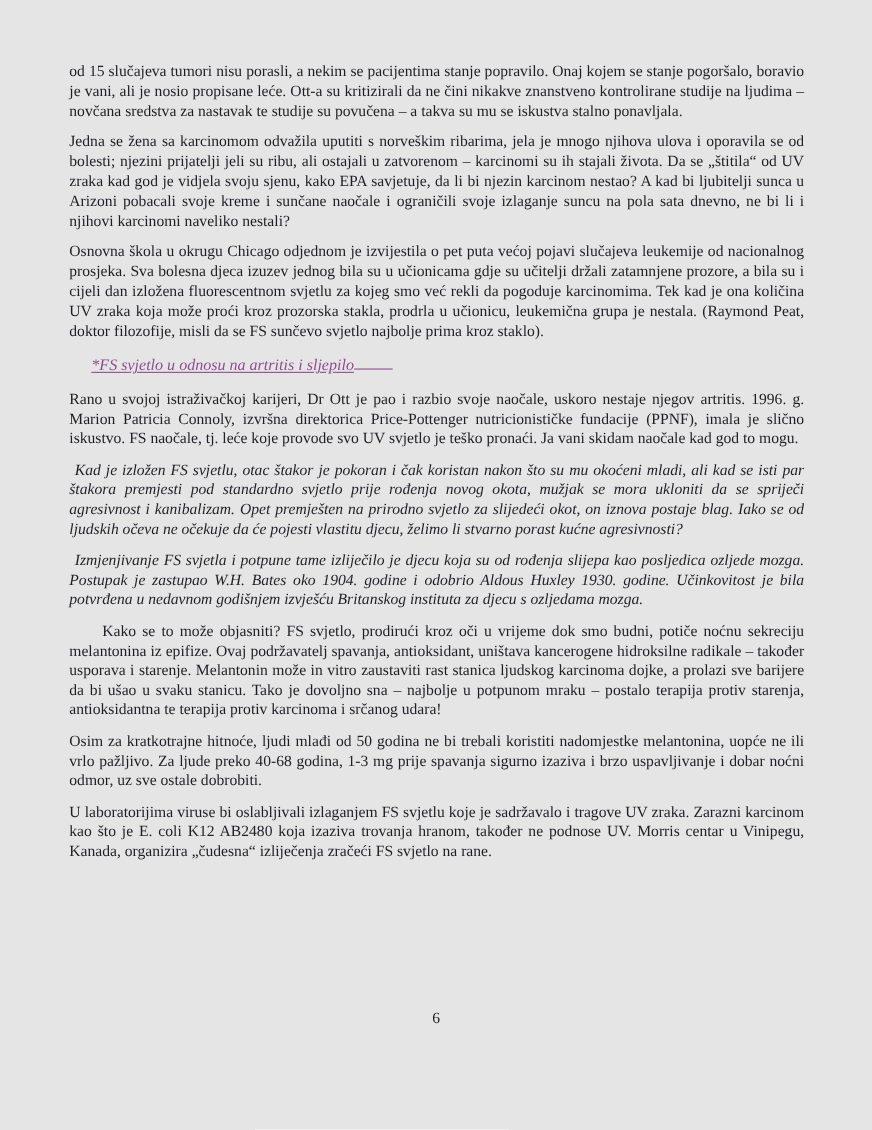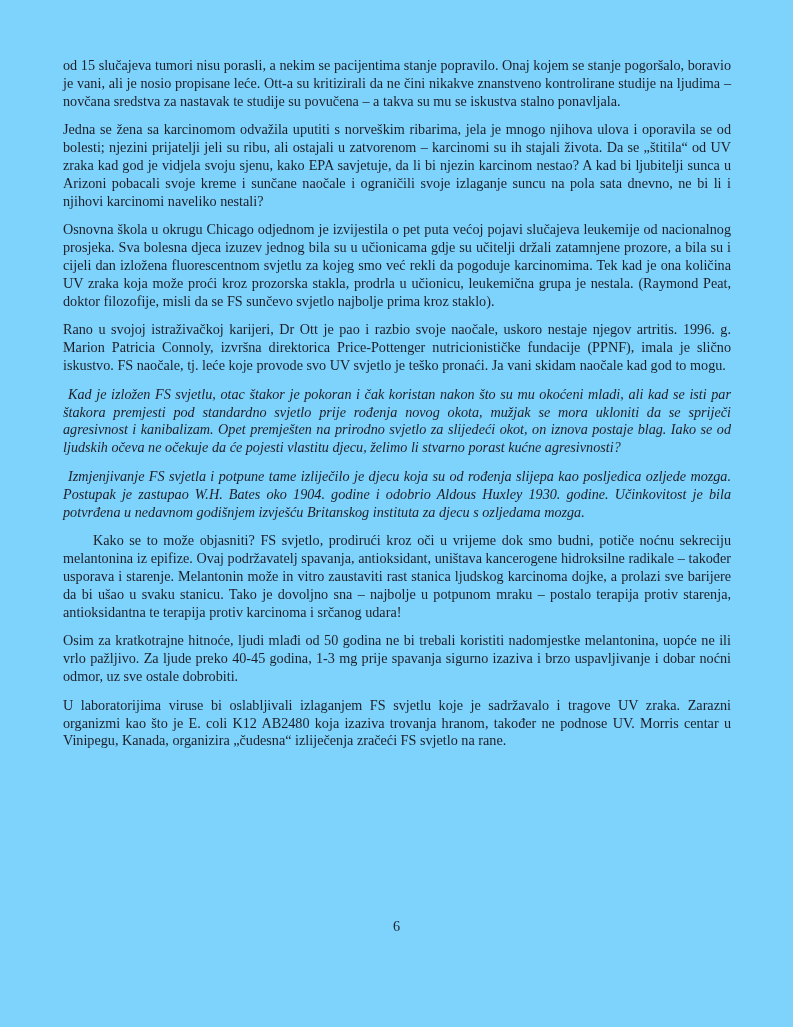--- a/index.html
+++ b/index.html
@@ -4,21 +4,21 @@
 <style>
   html, body {
     margin: 0;
     padding: 0;
     background: #ffffff;
   }
   .page {
     position: relative;
     width: 793px;
     height: 1027px;
-    background: #7dd3fc;
+    background: #e5e5e5;
     font-family: "Liberation Serif", "DejaVu Serif", serif;
     overflow: hidden;
   }
   .content {
     position: absolute;
     left: 63px;
     top: 57px;
     width: 668px;
     color: #1e1e28;
     font-size: 14.2px;
@@ -62,21 +62,22 @@
   }
 </style>
 </head>
 <body>
 
 <div class="page">
   <div class="content">
     <p>od 15 slučajeva tumori nisu porasli, a nekim se pacijentima stanje popravilo. Onaj kojem se stanje pogoršalo, boravio je vani, ali je nosio propisane leće. Ott-a su kritizirali da ne čini nikakve znanstveno kontrolirane studije na ljudima – novčana sredstva za nastavak te studije su povučena – a takva su mu se iskustva stalno ponavljala.</p>
     <p>Jedna se žena sa karcinomom odvažila uputiti s norveškim ribarima, jela je mnogo njihova ulova i oporavila se od bolesti; njezini prijatelji jeli su ribu, ali ostajali u zatvorenom – karcinomi su ih stajali života. Da se „štitila“ od UV zraka kad god je vidjela svoju sjenu, kako EPA savjetuje, da li bi njezin karcinom nestao? A kad bi ljubitelji sunca u Arizoni pobacali svoje kreme i sunčane naočale i ograničili svoje izlaganje suncu na pola sata dnevno, ne bi li i njihovi karcinomi naveliko nestali?</p>
     <p>Osnovna škola u okrugu Chicago odjednom je izvijestila o pet puta većoj pojavi slučajeva leukemije od nacionalnog prosjeka. Sva bolesna djeca izuzev jednog bila su u učionicama gdje su učitelji držali zatamnjene prozore, a bila su i cijeli dan izložena fluorescentnom svjetlu za kojeg smo već rekli da pogoduje karcinomima. Tek kad je ona količina UV zraka koja može proći kroz prozorska stakla, prodrla u učionicu, leukemična grupa je nestala. (Raymond Peat, doktor filozofije, misli da se FS sunčevo svjetlo najbolje prima kroz staklo).</p>
+    <h2 class="heading"><span class="heading-text">*FS svjetlo u odnosu na artritis i sljepilo</span><span class="heading-tail"></span></h2>
     <p>Rano u svojoj istraživačkoj karijeri, Dr Ott je pao i razbio svoje naočale, uskoro nestaje njegov artritis. 1996. g. Marion Patricia Connoly, izvršna direktorica Price-Pottenger nutricionističke fundacije (PPNF), imala je slično iskustvo. FS naočale, tj. leće koje provode svo UV svjetlo je teško pronaći. Ja vani skidam naočale kad god to mogu.</p>
     <p class="indent-sm">Kad je izložen FS svjetlu, otac štakor je pokoran i čak koristan nakon što su mu okoćeni mladi, ali kad se isti par štakora premjesti pod standardno svjetlo prije rođenja novog okota, mužjak se mora ukloniti da se spriječi agresivnost i kanibalizam. Opet premješten na prirodno svjetlo za slijedeći okot, on iznova postaje blag. Iako se od ljudskih očeva ne očekuje da će pojesti vlastitu djecu, želimo li stvarno porast kućne agresivnosti?</p>
     <p class="indent-sm">Izmjenjivanje FS svjetla i potpune tame izliječilo je djecu koja su od rođenja slijepa kao posljedica ozljede mozga. Postupak je zastupao W.H. Bates oko 1904. godine i odobrio Aldous Huxley 1930. godine. Učinkovitost je bila potvrđena u nedavnom godišnjem izvješću Britanskog instituta za djecu s ozljedama mozga.</p>
     <p class="indent-lg">Kako se to može objasniti? FS svjetlo, prodirući kroz oči u vrijeme dok smo budni, potiče noćnu sekreciju melantonina iz epifize. Ovaj podržavatelj spavanja, antioksidant, uništava kancerogene hidroksilne radikale – također usporava i starenje. Melantonin može in vitro zaustaviti rast stanica ljudskog karcinoma dojke, a prolazi sve barijere da bi ušao u svaku stanicu. Tako je dovoljno sna – najbolje u potpunom mraku – postalo terapija protiv starenja, antioksidantna te terapija protiv karcinoma i srčanog udara!</p>
-    <p>Osim za kratkotrajne hitnoće, ljudi mlađi od 50 godina ne bi trebali koristiti nadomjestke melantonina, uopće ne ili vrlo pažljivo. Za ljude preko 40-45 godina, 1-3 mg prije spavanja sigurno izaziva i brzo uspavljivanje i dobar noćni odmor, uz sve ostale dobrobiti.</p>
-    <p>U laboratorijima viruse bi oslabljivali izlaganjem FS svjetlu koje je sadržavalo i tragove UV zraka. Zarazni organizmi kao što je E. coli K12 AB2480 koja izaziva trovanja hranom, također ne podnose UV. Morris centar u Vinipegu, Kanada, organizira „čudesna“ izliječenja zračeći FS svjetlo na rane.</p>
+    <p>Osim za kratkotrajne hitnoće, ljudi mlađi od 50 godina ne bi trebali koristiti nadomjestke melantonina, uopće ne ili vrlo pažljivo. Za ljude preko 40-68 godina, 1-3 mg prije spavanja sigurno izaziva i brzo uspavljivanje i dobar noćni odmor, uz sve ostale dobrobiti.</p>
+    <p>U laboratorijima viruse bi oslabljivali izlaganjem FS svjetlu koje je sadržavalo i tragove UV zraka. Zarazni karcinom kao što je E. coli K12 AB2480 koja izaziva trovanja hranom, također ne podnose UV. Morris centar u Vinipegu, Kanada, organizira „čudesna“ izliječenja zračeći FS svjetlo na rane.</p>
   </div>
   <div class="page-number">6</div>
 </div>
 
 </body></html>

